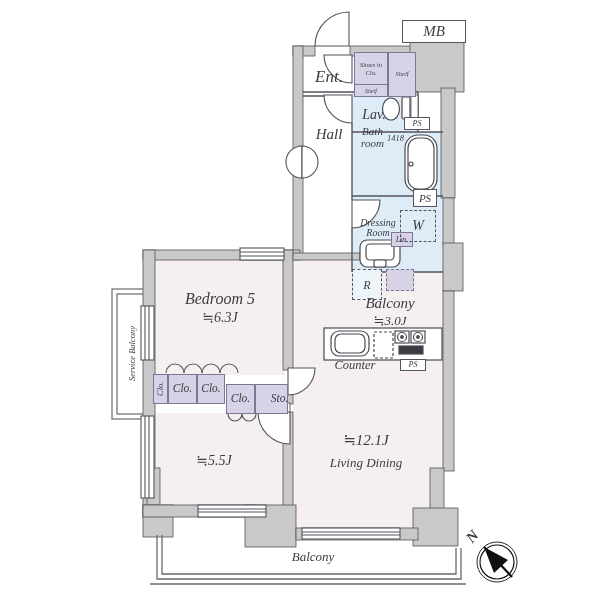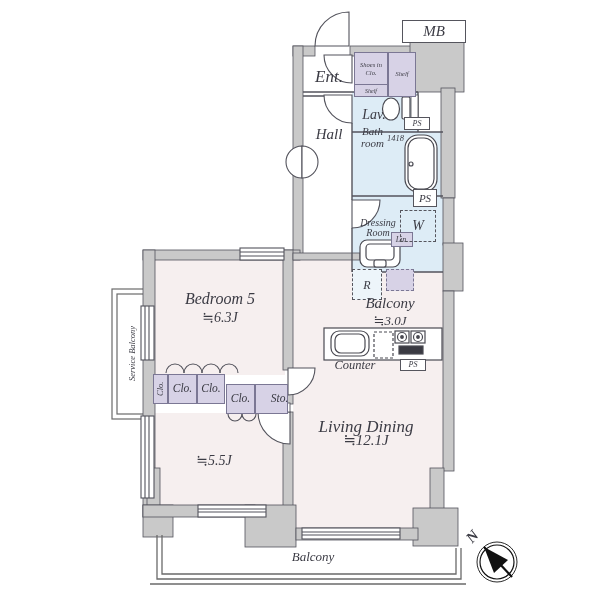--- a/index.html
+++ b/index.html
@@ -222,21 +222,21 @@
 <div class="lbl" style="left:158px;top:310px;width:124px;height:17px;font-size:14px;">≒6.3J</div>
 
 <div class="box purple vert" style="left:153px;top:374px;width:15px;height:30px;font-size:8.5px;">Clo.</div>
 <div class="box purple" style="left:168px;top:374px;width:29px;height:30px;font-size:11.5px;">Clo.</div>
 <div class="box purple" style="left:197px;top:374px;width:28px;height:30px;font-size:11.5px;">Clo.</div>
 <div class="box purple" style="left:226px;top:384px;width:29px;height:30px;font-size:11.5px;">Clo.</div>
 <div class="box purple" style="left:255px;top:384px;width:33px;height:30px;font-size:11.5px;padding-left:16px;">Sto.</div>
 
 <div class="lbl" style="left:152px;top:453px;width:124px;height:17px;font-size:14px;">≒5.5J</div>
 
-<div class="lbl" style="left:292px;top:416px;width:148px;height:22px;font-size:17px;">Living Dining</div>
+<div class="lbl" style="left:292px;top:452px;width:148px;height:22px;font-size:13px;">Living Dining</div>
 <div class="lbl" style="left:292px;top:432px;width:148px;height:18px;font-size:15px;">≒12.1J</div>
 
 <div class="lbl" style="left:278px;top:549px;width:70px;height:16px;font-size:13px;">Balcony</div>
 
 <div class="lbl vert" style="left:118px;top:299px;width:28px;height:110px;font-size:8.5px;">Service Balcony</div>
 
 <div class="lbl north" style="left:462px;top:527px;width:22px;height:20px;font-size:15px;">N</div>
 
 </div>
 

